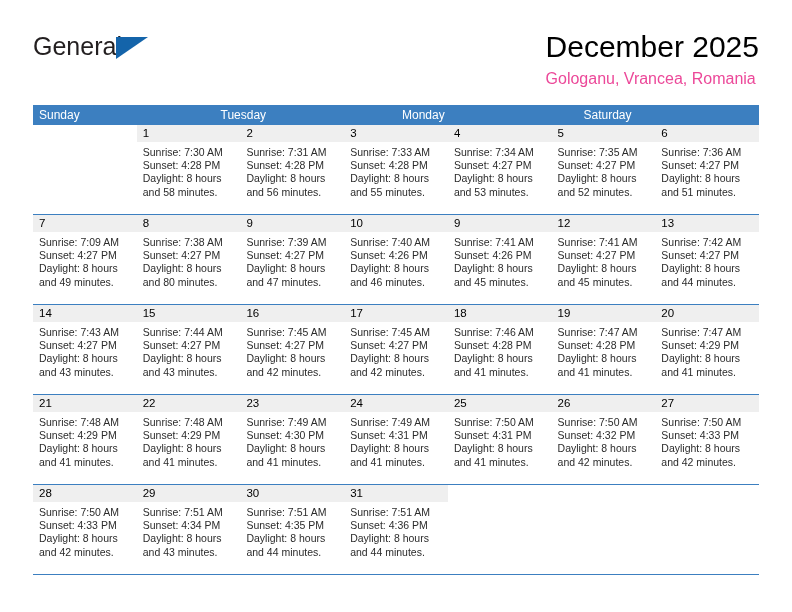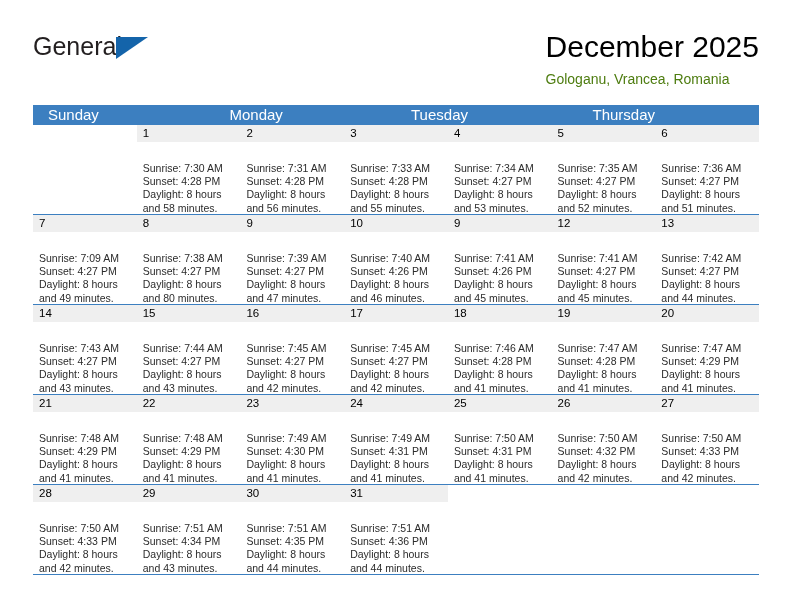--- a/index.html
+++ b/index.html
@@ -73,23 +73,23 @@
     text-align: left;
   }
   .month-title {
     font-size: 30px;
     font-weight: normal;
     color: #000000;
     line-height: 38px;
     white-space: nowrap;
   }
   .location-sub {
-    font-size: 14px;
+    font-size: 16px;
     font-weight: normal;
-    color: #4d7c0f;
+    color: #ec4899;
     line-height: 22px;
     margin-top: 2px;
     white-space: nowrap;
   }
 
   
   .calendar {
     position: absolute;
     left: 33px;
     top: 105px;
@@ -98,25 +98,24 @@
 
   .weekday-row {
     display: flex;
     background: #3c7fc0;
     height: 20px;
   }
   .weekday-cell {
     flex: 1 1 0;
     min-width: 0;
     color: #ffffff;
-    font-size: 15px;
+    font-size: 12px;
     line-height: 20px;
     padding-left: 6px;
     box-sizing: border-box;
-    margin-left: 9px;
   }
 
   .week-row {
     display: flex;
     border-bottom: 1px solid #3c7fc0;
     background: #ffffff;
   }
   .day-cell {
     flex: 1 1 0;
     min-width: 0;
@@ -131,21 +130,21 @@
     padding-left: 6px;
     box-sizing: border-box;
     font-size: 11.5px;
     line-height: 17px;
     color: #000000;
   }
   .day-cell.empty .day-number-band {
     background: #ffffff;
   }
   .day-body {
-    padding: 20px 6px 0 6px;
+    padding: 4px 6px 0 6px;
     font-size: 10.5px;
     line-height: 13.2px;
     color: #2b2b2b;
   }
   .day-body div {
     white-space: nowrap;
   }
 </style>
 </head>
 <body>
@@ -164,23 +163,23 @@
       <div class="month-title">December 2025</div>
       <div class="location-sub">Gologanu, Vrancea, Romania</div>
     </div>
 
   </div>
 
   <div class="calendar">
 
     <div class="weekday-row">
       <div class="weekday-cell">Sunday</div>
+      <div class="weekday-cell">Tuesday</div>
       <div class="weekday-cell">Monday</div>
-      <div class="weekday-cell">Tuesday</div>
-      <div class="weekday-cell">Thursday</div>
+      <div class="weekday-cell">Saturday</div>
     </div>
 
     <div class="week-row">
       <div class="day-cell empty">
         <div class="day-number-band"></div>
         <div class="day-body">
           <div></div>
           <div></div>
           <div></div>
           <div></div>

